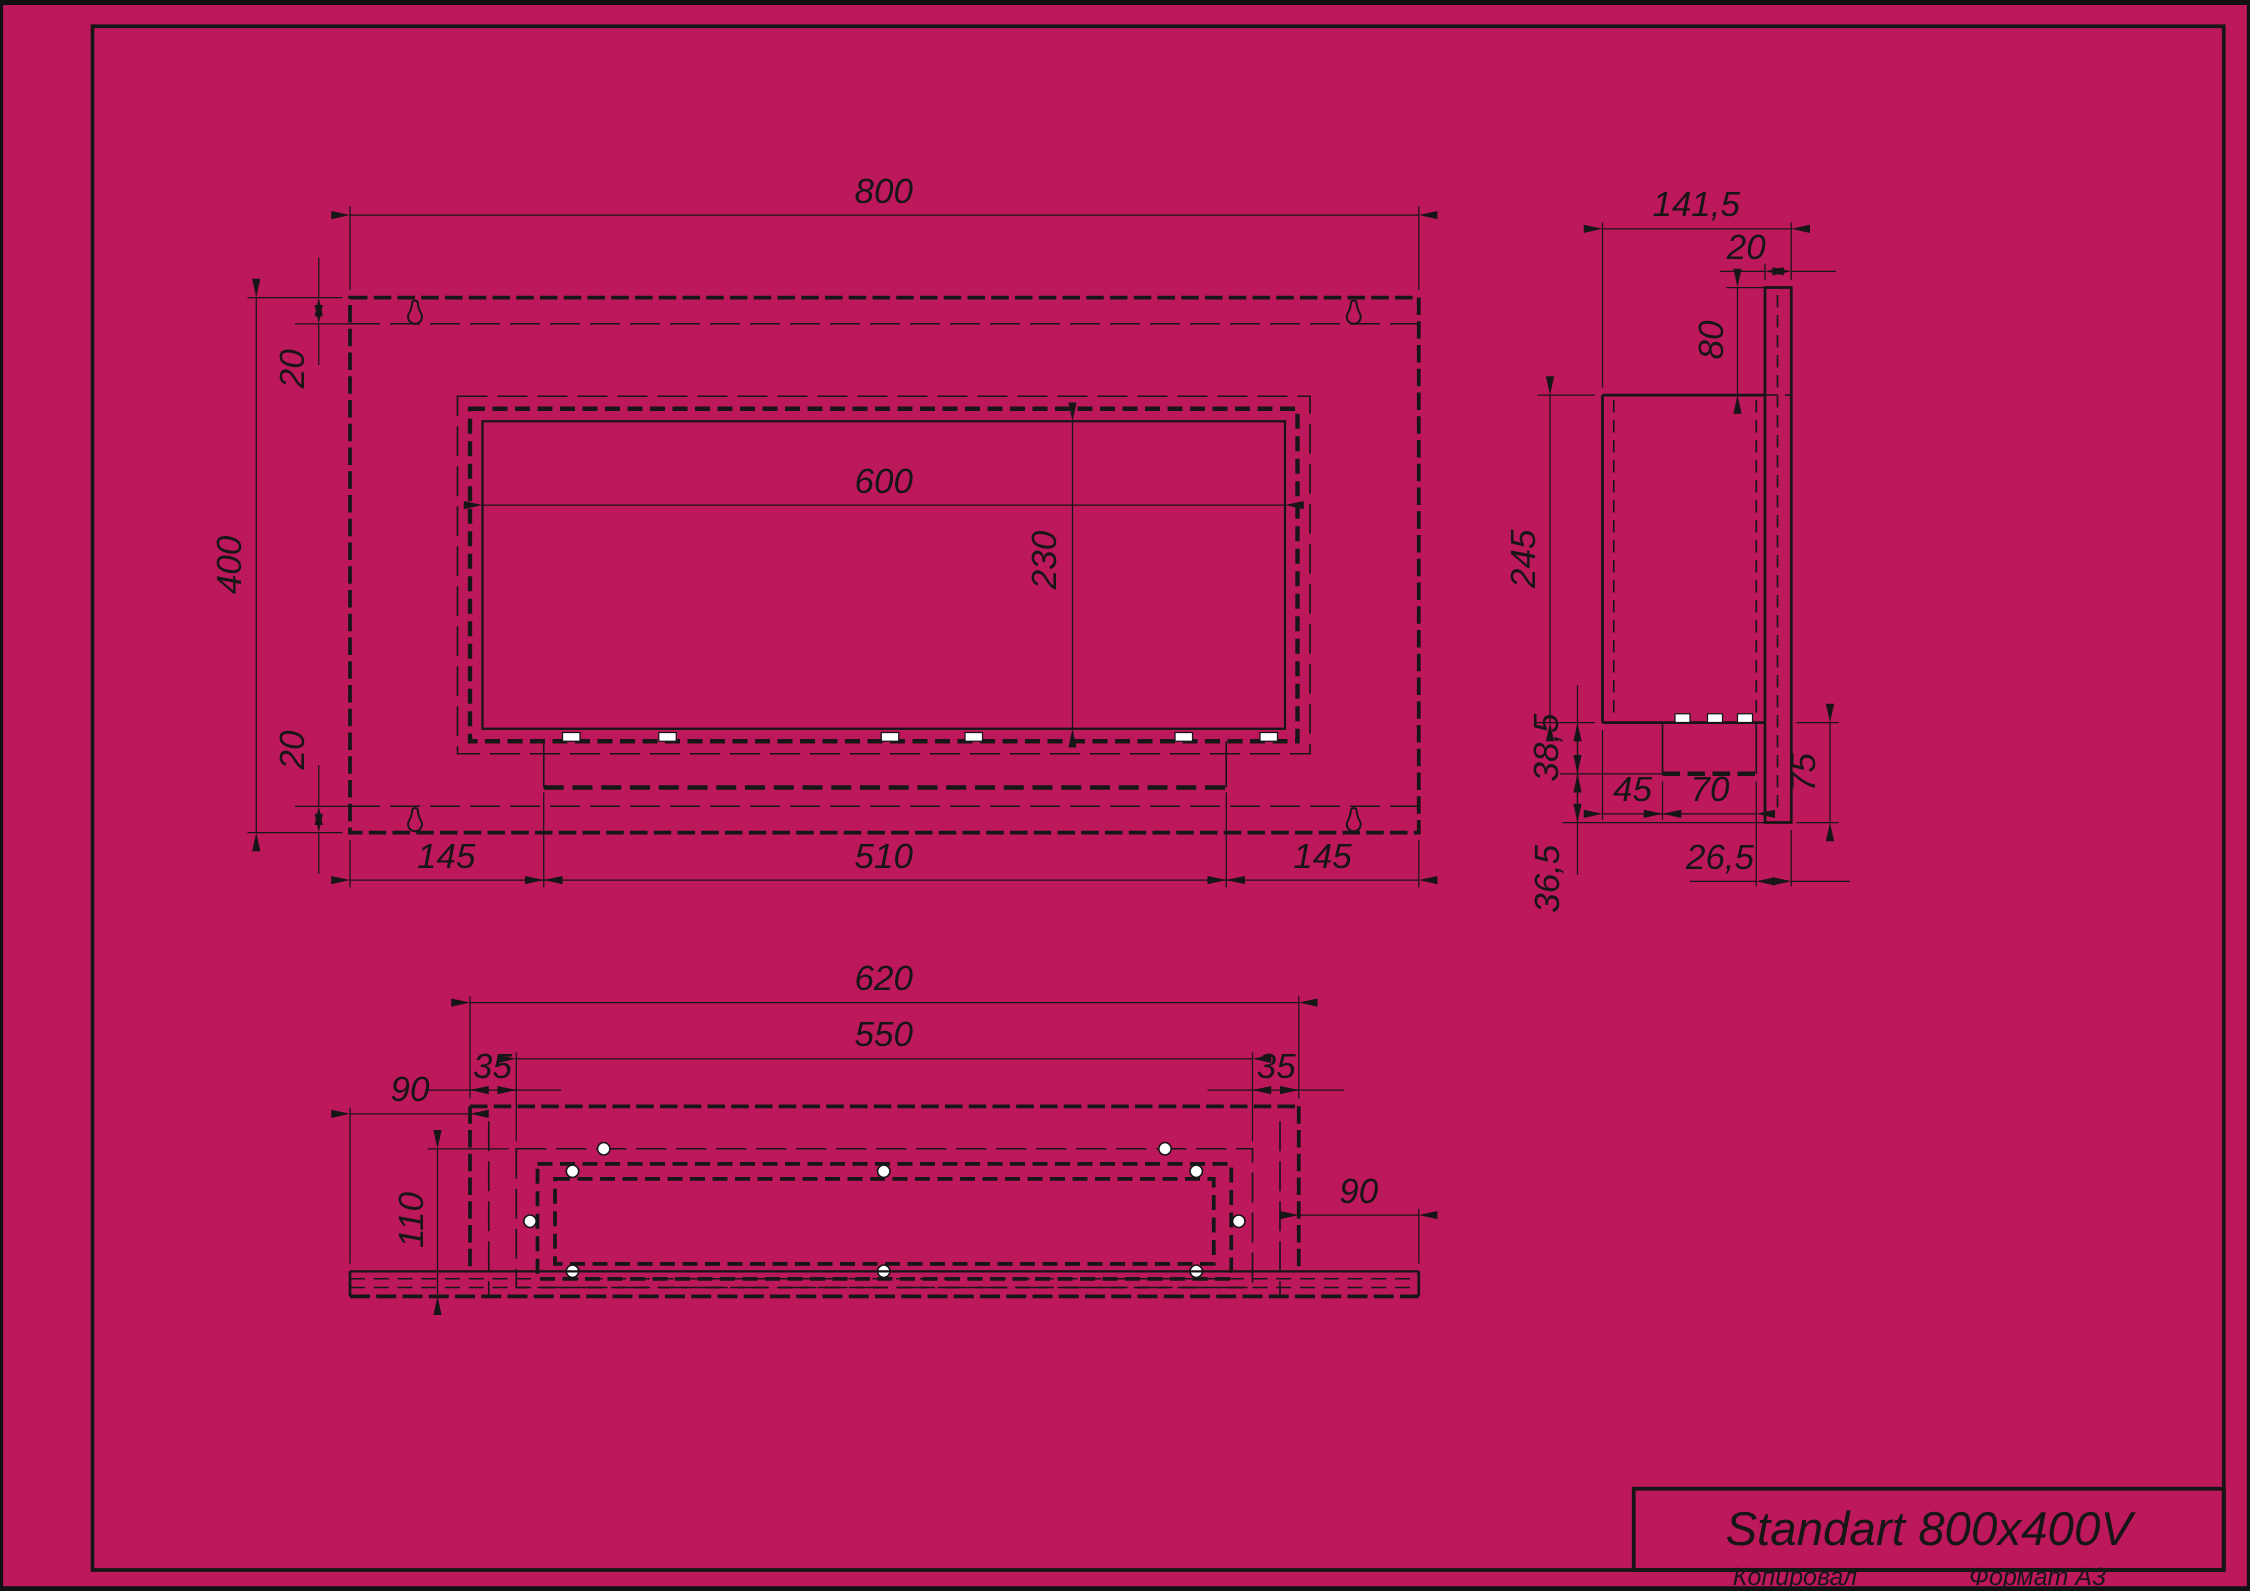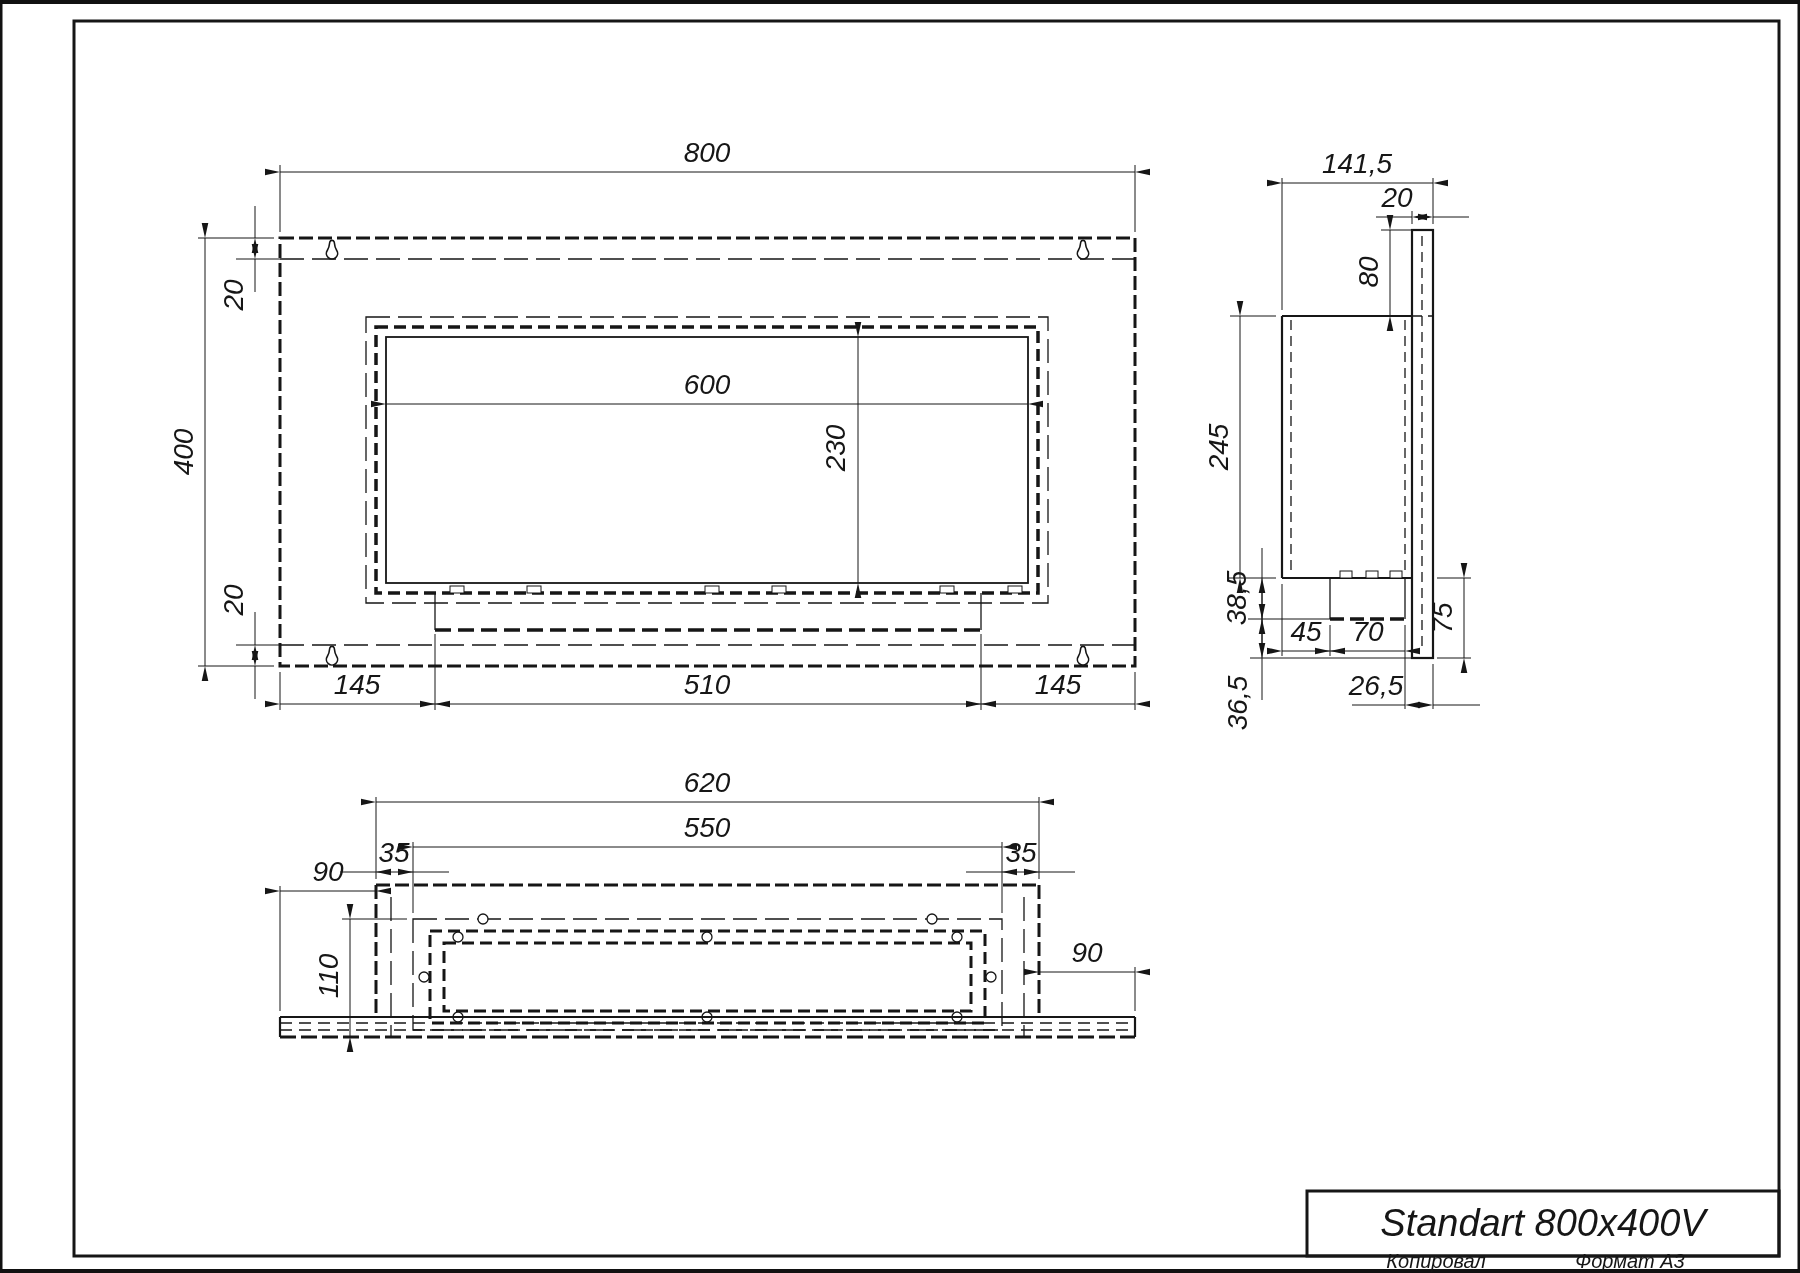--- a/index.html
+++ b/index.html
@@ -1,16 +1,16 @@
 <!DOCTYPE html>
 <html><head>
 <meta charset="utf-8">
 <style>
   html,body{margin:0;padding:0;background:#e8e8e8;}
-  .page{position:relative;width:1800px;height:1273px;background:#ffffff;overflow:hidden;
+  .page{position:relative;width:1800px;height:1273px;background:#be185d;overflow:hidden;
         font-family:"Liberation Sans", sans-serif;}
   svg{position:absolute;left:0;top:0;}
   text{font-family:"Liberation Sans", sans-serif;font-style:italic;fill:#161616;}
   .dim{font-size:28px;}
   .ttl{font-size:38px;}
   .sm{font-size:20px;}
   .s1{stroke:#161616;stroke-width:1;fill:none;}
   .s13{stroke:#161616;stroke-width:1.3;fill:none;}
   .s18{stroke:#161616;stroke-width:1.8;fill:none;}
   .s22{stroke:#161616;stroke-width:2.2;fill:none;}

